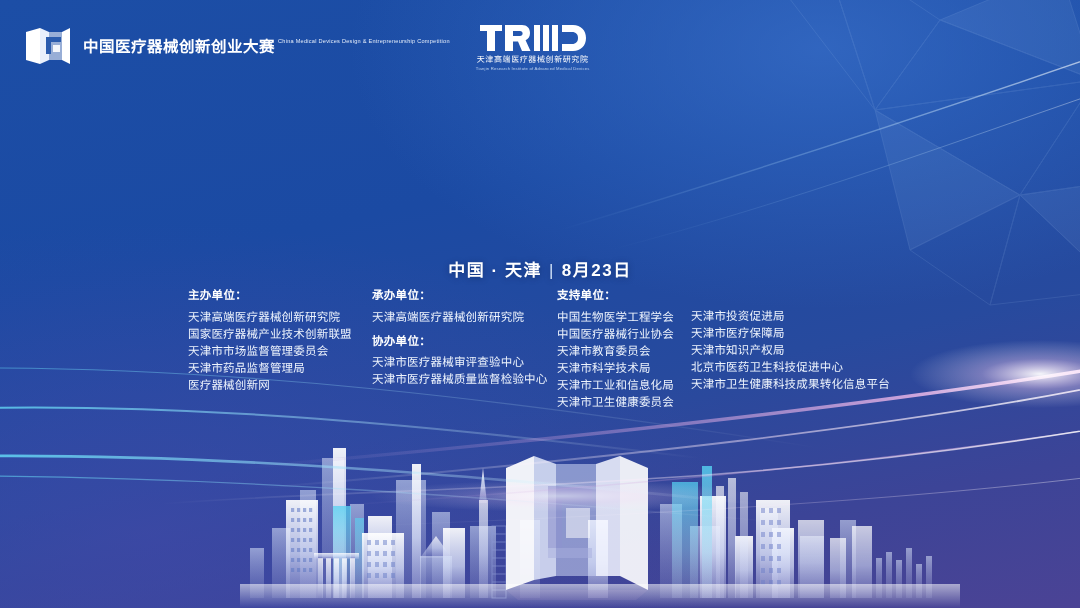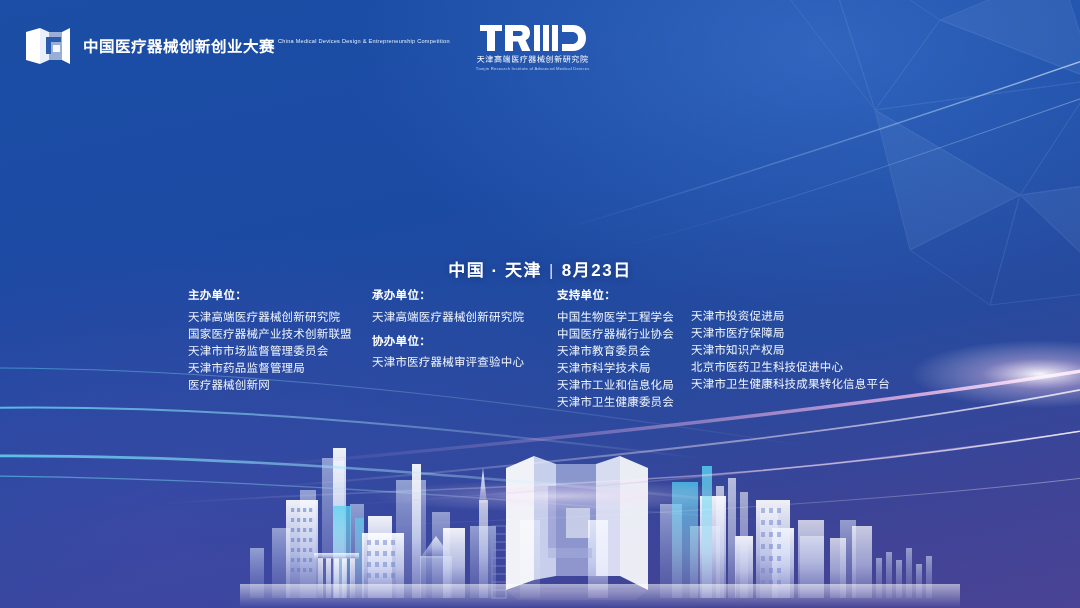--- a/index.html
+++ b/index.html
@@ -440,20 +440,21 @@
       <div class="org-line">天津市市场监督管理委员会</div>
       <div class="org-line">天津市药品监督管理局</div>
       <div class="org-line">医疗器械创新网</div>
     </div>
 
     <div class="col col-2">
       <div class="grp-head">承办单位：</div>
       <div class="org-line">天津高端医疗器械创新研究院</div>
       <div class="grp-head spaced">协办单位：</div>
       <div class="org-line">天津市医疗器械审评查验中心</div>
+      <div class="org-line">天津市医疗器械质量监督检验中心</div>
     </div>
 
     <div class="col-3">
       <div class="col col-3a">
         <div class="grp-head">支持单位：</div>
         <div class="org-line">中国生物医学工程学会</div>
         <div class="org-line">中国医疗器械行业协会</div>
         <div class="org-line">天津市教育委员会</div>
         <div class="org-line">天津市科学技术局</div>
         <div class="org-line">天津市工业和信息化局</div>

